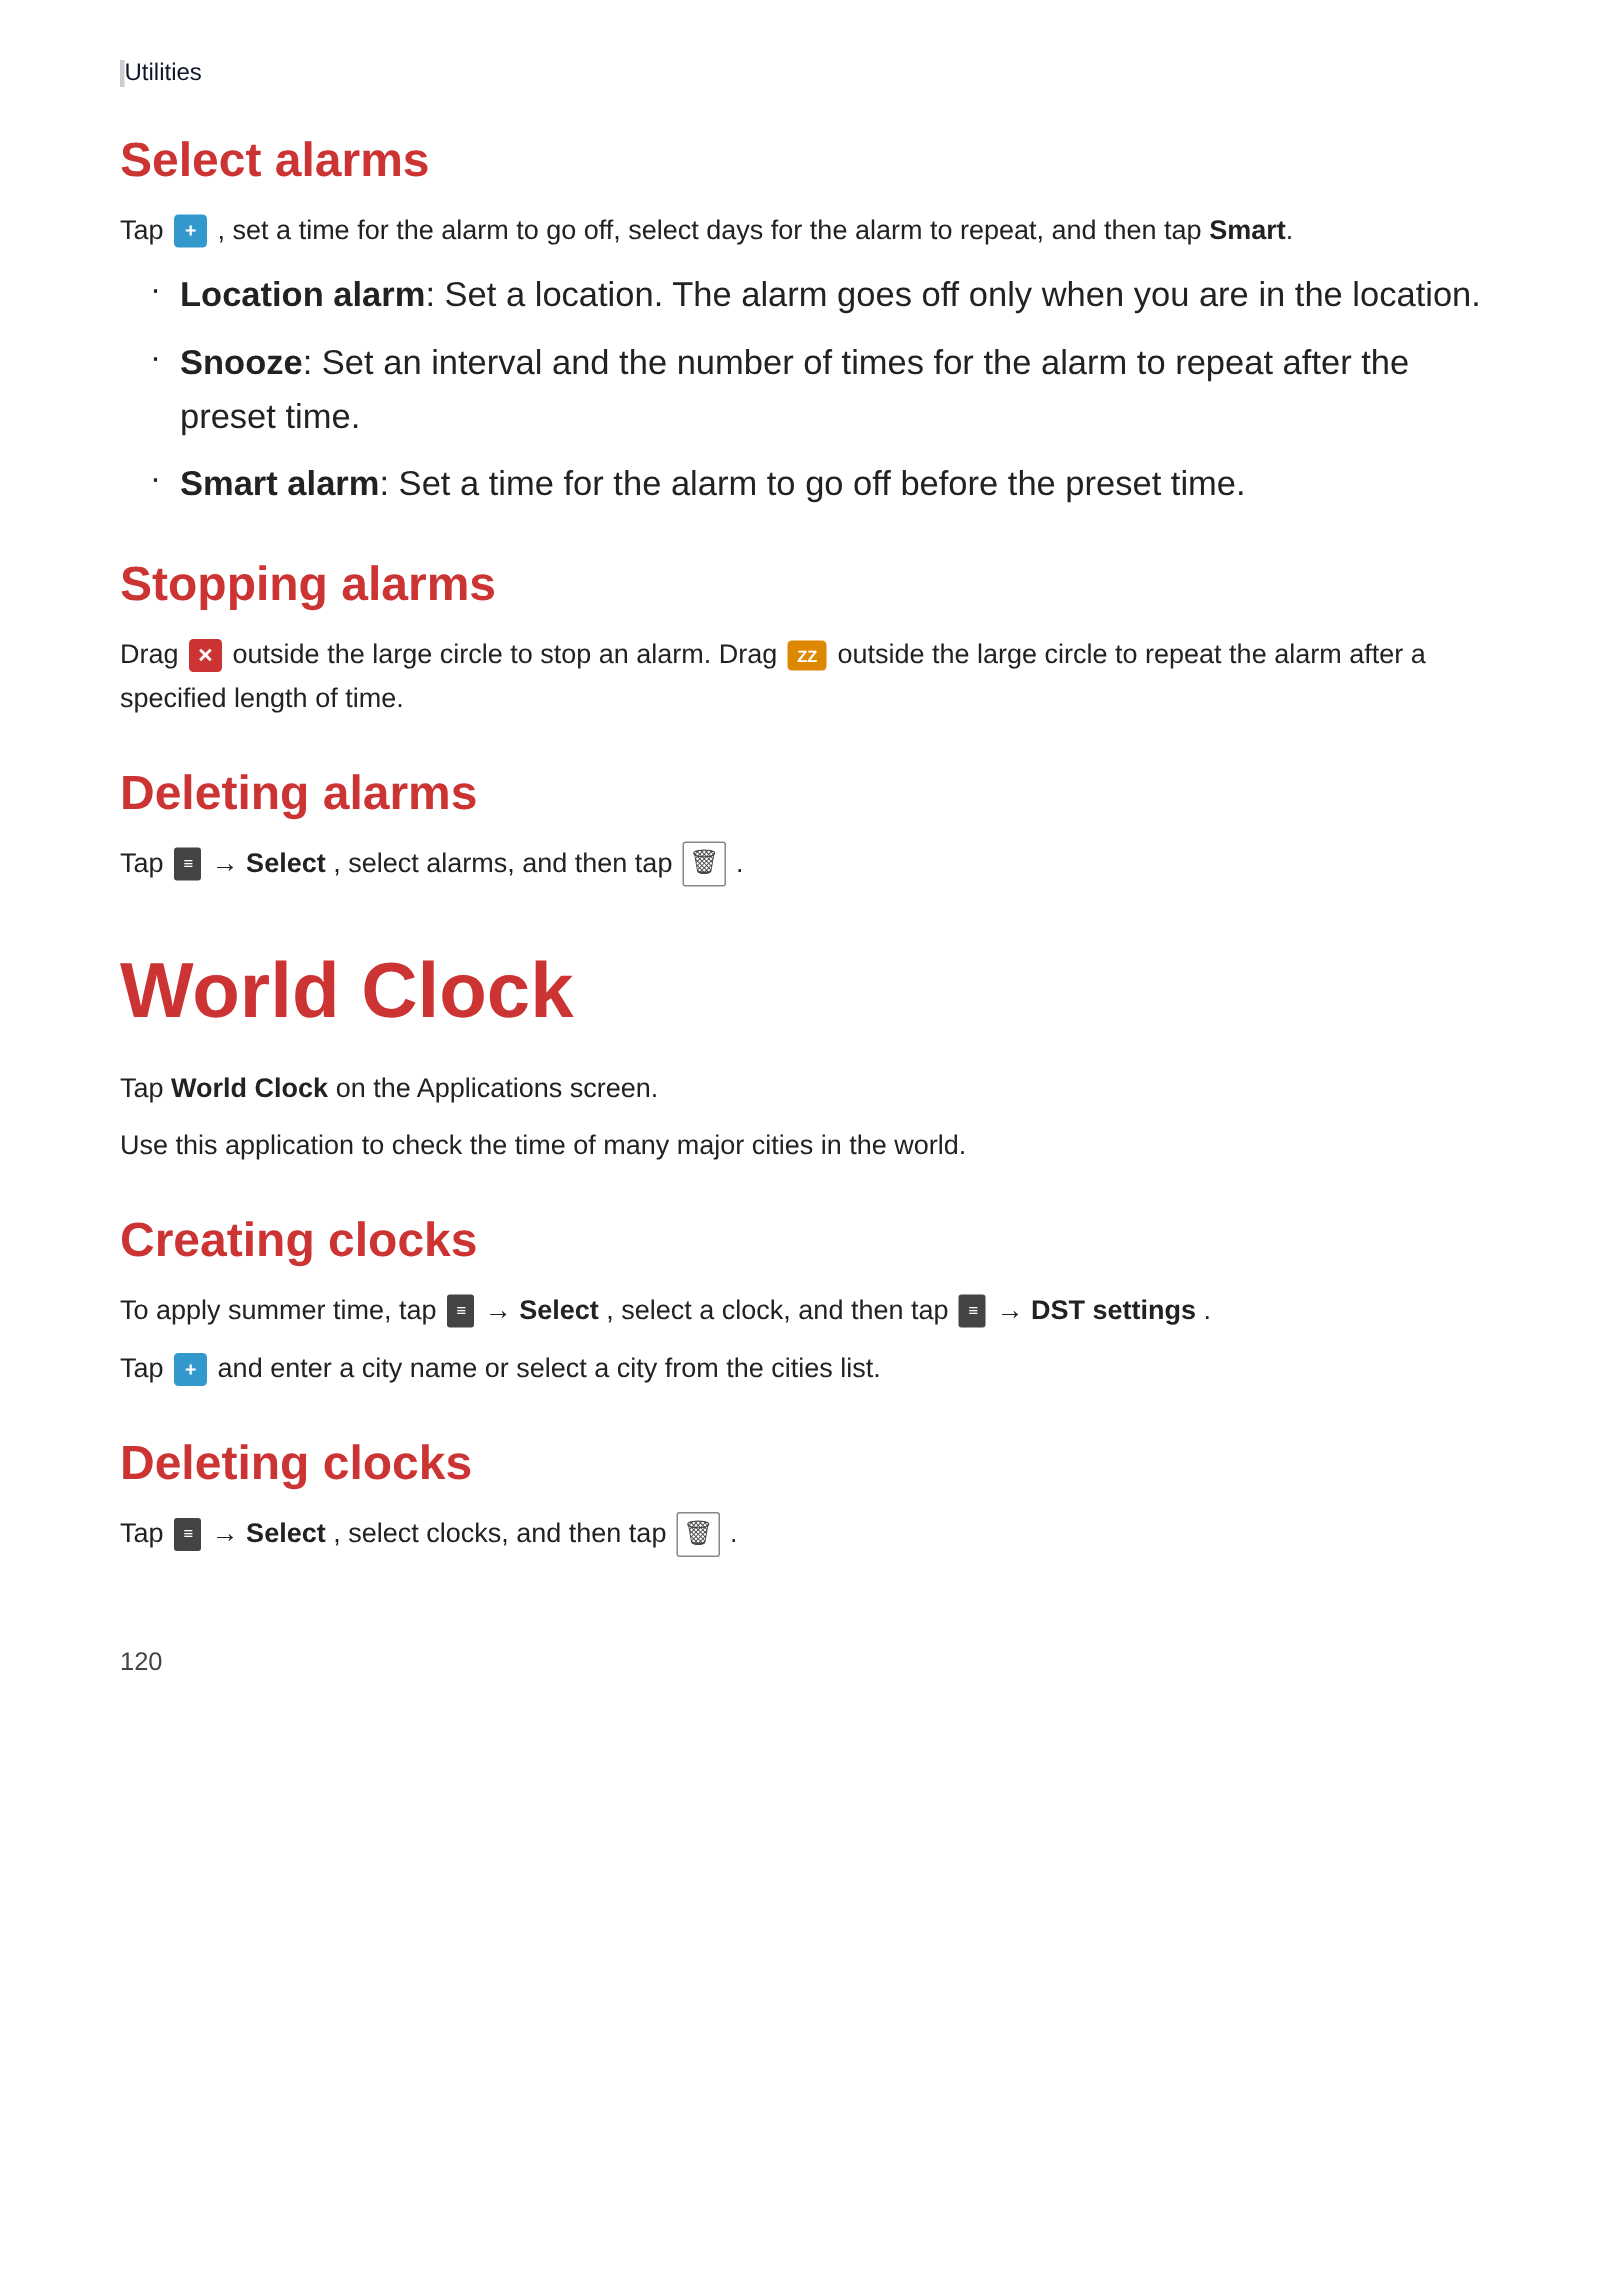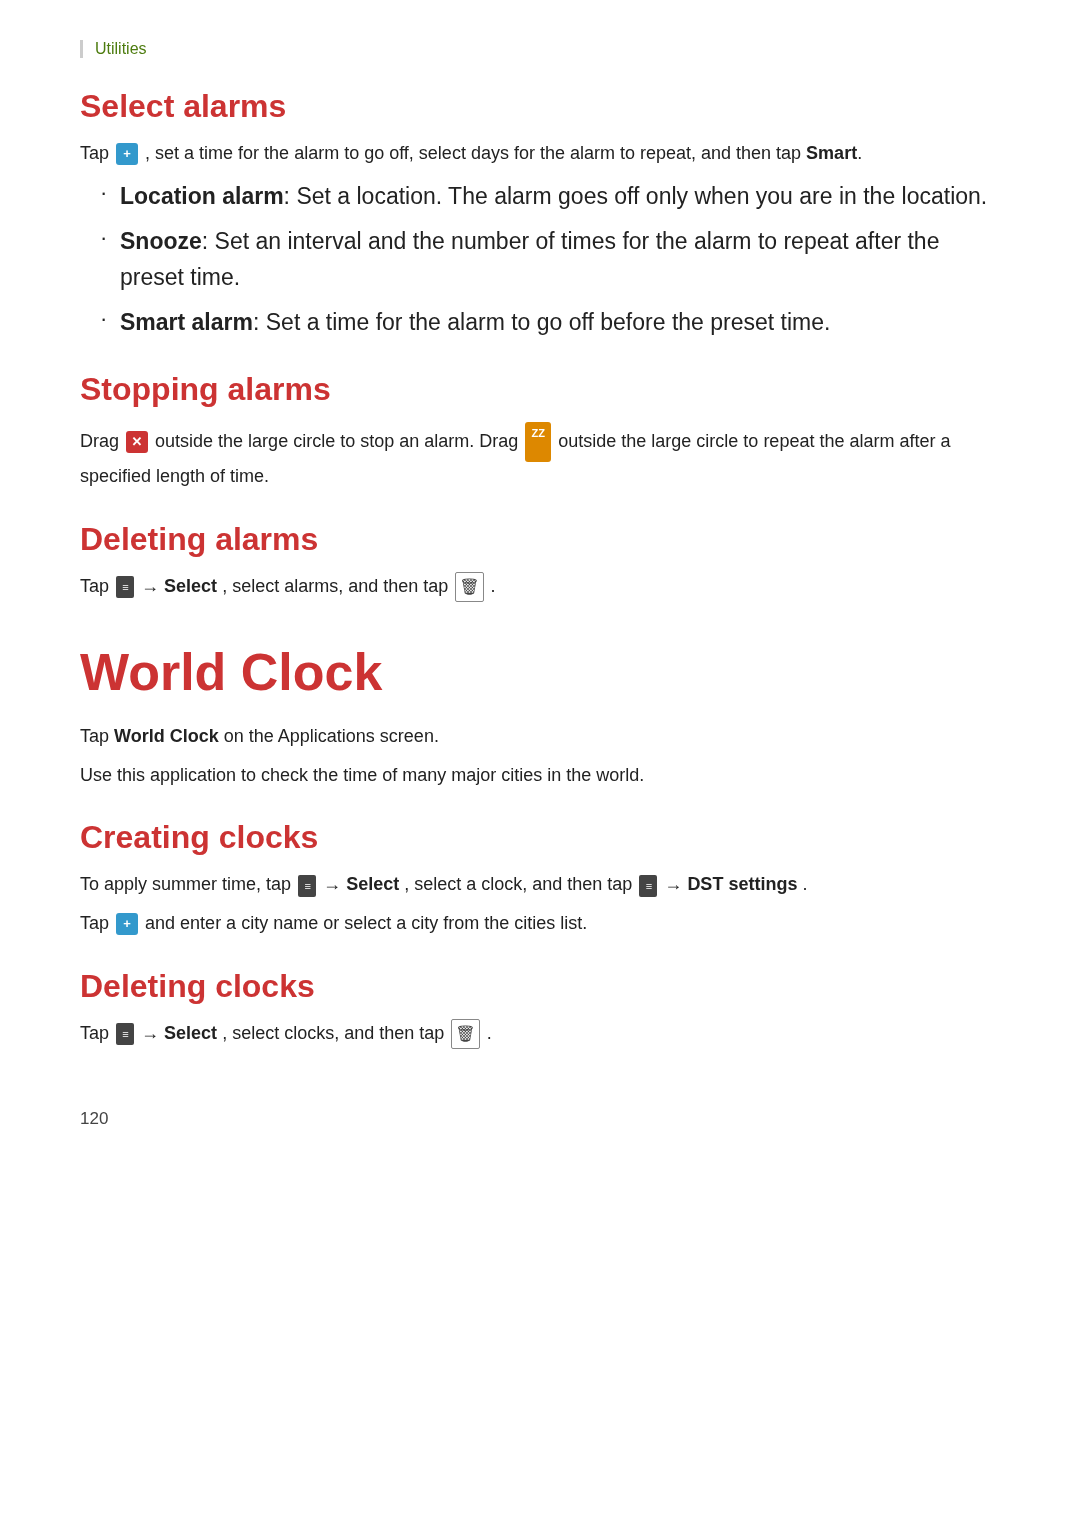--- a/index.html
+++ b/index.html
@@ -18,23 +18,22 @@
       position: relative;
     }
 
     .page-container {
       padding: 40px 80px 80px 80px;
       max-width: 1080px;
     }
 
     .utilities-label {
       font-size: 16px;
-      color: #4d7c0f;
+      color: #0f172a;
       border-left: 3px solid #cccccc;
-      padding-left: 12px;
       margin-bottom: 30px;
     }
 
     .section-heading {
       font-size: 32px;
       font-weight: bold;
       color: #cc3333;
       margin-bottom: 14px;
       margin-top: 10px;
     }
@@ -119,21 +118,21 @@
       margin: 0 2px;
     }
 
     .inline-icon-zz {
       display: inline-block;
       background: #dd8800;
       color: #ffffff;
       font-size: 11px;
       font-weight: bold;
       width: 26px;
-      height: 40px;
+      height: 20px;
       text-align: center;
       line-height: 22px;
       border-radius: 3px;
       vertical-align: middle;
       margin: 0 2px;
     }
 
     .inline-icon-menu {
       display: inline-block;
       background: #444444;

